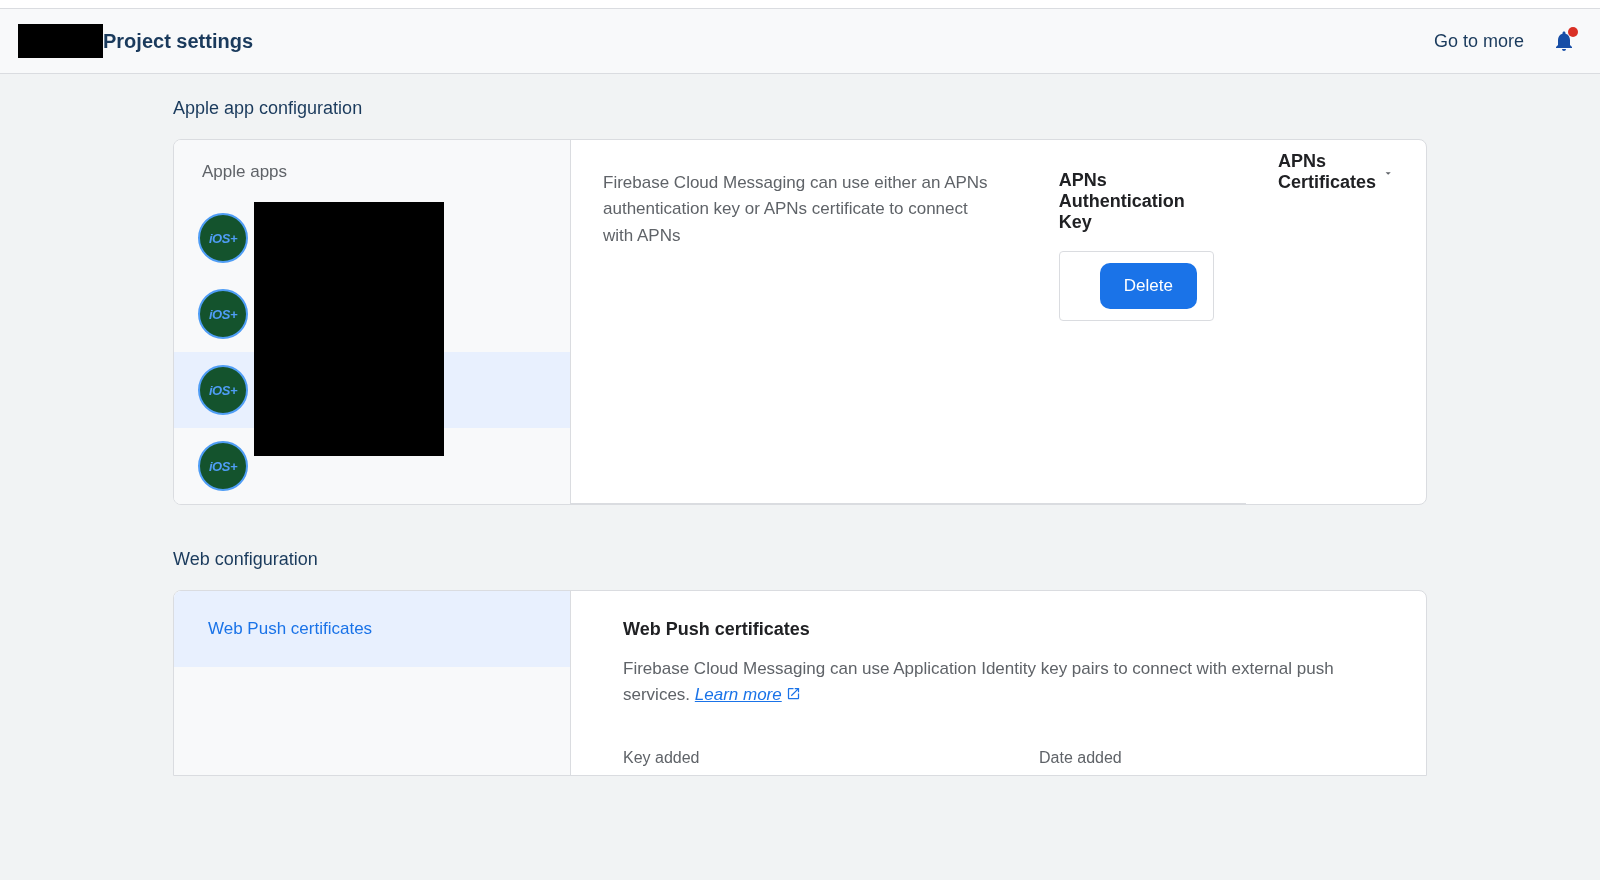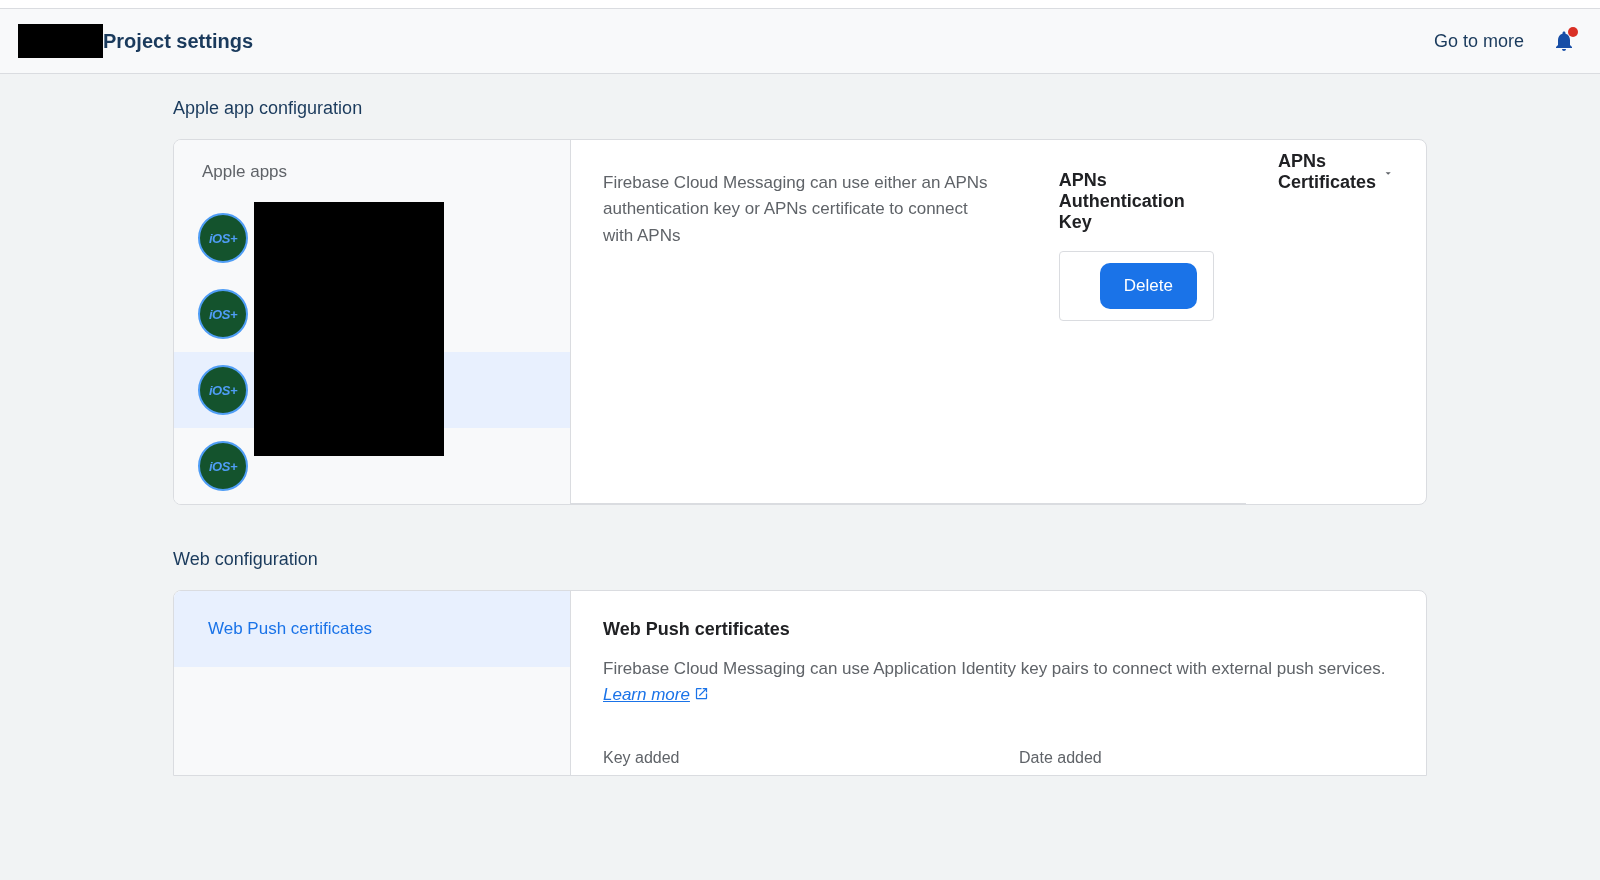--- a/index.html
+++ b/index.html
@@ -198,20 +198,21 @@
     width:18px;height:18px;color:var(--text-grey-600);
   }
 
   
   .card2{
     display:flex;
     background:var(--card-bg);
     border:1px solid var(--border);
     border-top-left-radius:8px;border-top-right-radius:8px;
     overflow:hidden;
+    gap:20px;
   }
   .card2-left{
     width:396px;
     background:var(--panel-bg);
     border-right:1px solid var(--border);
   }
   .card2-left .sel{
     background:var(--selected-list-bg);
     color:var(--text-blue-600);
     font-size:17px;font-weight:500;

